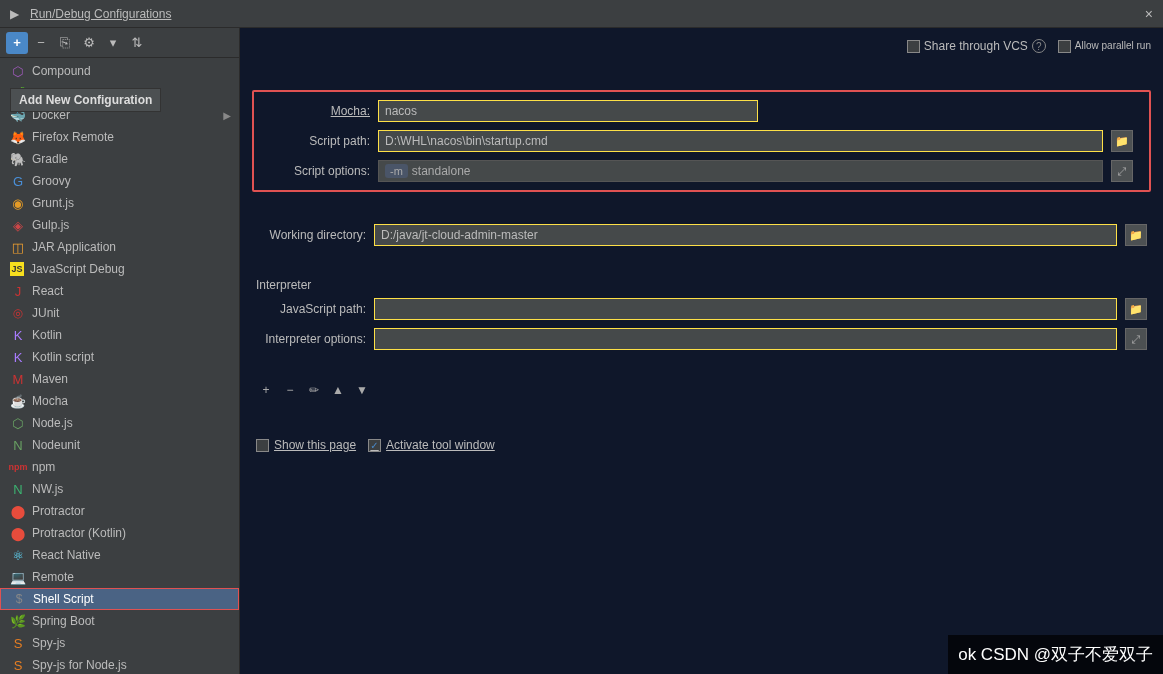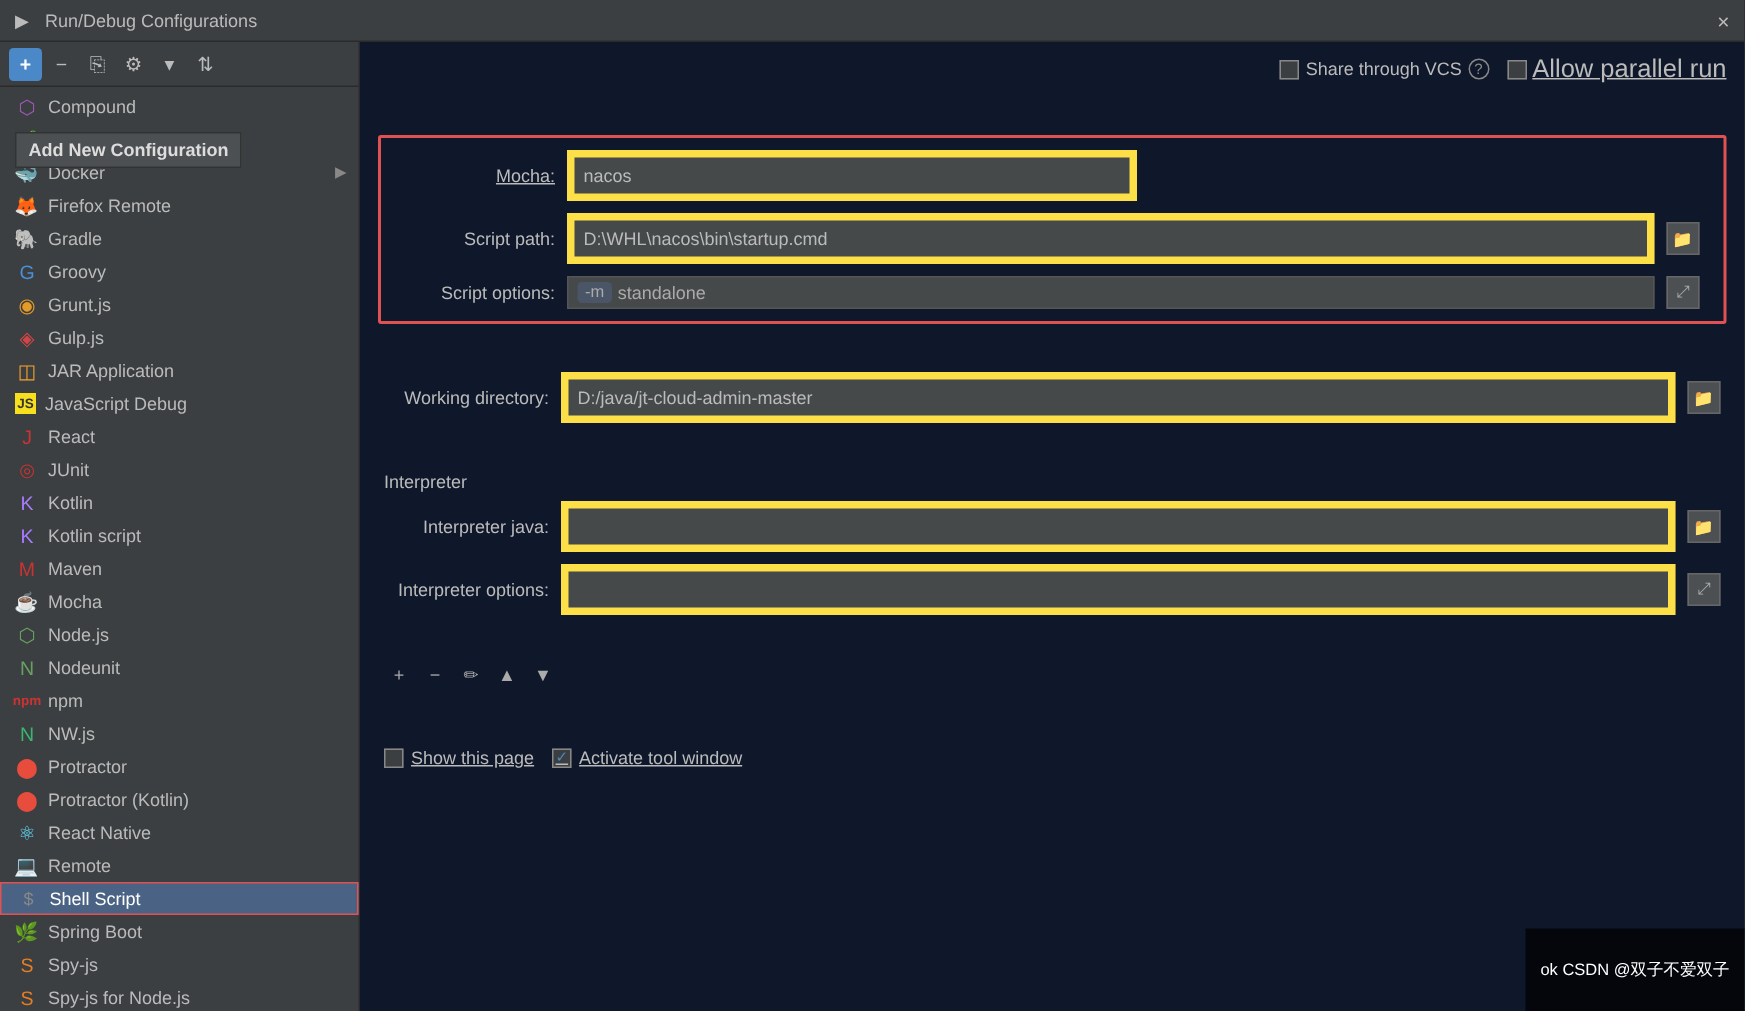--- a/index.html
+++ b/index.html
@@ -33,20 +33,21 @@
       align-items: center;
       gap: 6px;
     }
     .title-icon {
       width: 14px;
       height: 14px;
     }
     .title-text {
       font-size: 12px;
       color: #bbbbbb;
+      text-decoration: underline;
     }
     .title-close {
       cursor: pointer;
       color: #bbbbbb;
       font-size: 14px;
     }
     .main-content {
       display: flex;
       flex: 1;
       overflow: hidden;
@@ -144,25 +145,24 @@
     }
     .share-vcs {
       display: flex;
       align-items: center;
       gap: 4px;
       font-size: 12px;
       color: #bbbbbb;
     }
     .allow-parallel {
       display: flex;
-      align-items: center;
+      align-items: flex-start;
       gap: 4px;
-      font-size: 17px;
-      color: #bbbbbb;
-      text-decoration: underline;
+      font-size: 10px;
+      color: #bbbbbb;
     }
     .checkbox {
       width: 13px;
       height: 13px;
       border: 1px solid #888;
       background: #3c3f41;
       display: flex;
       align-items: center;
       justify-content: center;
       cursor: pointer;
@@ -196,25 +196,25 @@
       text-align: right;
       flex-shrink: 0;
     }
     .form-label.underline {
       text-decoration: underline;
       cursor: pointer;
     }
     .form-input {
       flex: 1;
       background: #45494a;
-      border: 5px solid #fde047;
+      border: 1px solid #fde047;
       color: #bbbbbb;
       padding: 2px 6px;
       font-size: 12px;
-      height: 34px;
+      height: 22px;
       outline: none;
     }
     .form-browse-btn {
       width: 22px;
       height: 22px;
       background: #4c5052;
       border: 1px solid #666;
       display: flex;
       align-items: center;
       justify-content: center;
@@ -363,22 +363,22 @@
       font-size: 10px;
       color: #888;
       cursor: pointer;
     }
     .bottom-bar {
       position: absolute;
       bottom: 0;
       right: 0;
       background: rgba(0,0,0,0.7);
       color: #fff;
-      padding: 20px 10px;
-      font-size: 11px;
+      padding: 8px 10px;
+      font-size: 17px;
     }
     .add-tooltip {
       position: absolute;
       top: 56px;
       left: 4px;
       background: #4c5052;
       border: 1px solid #333;
       padding: 4px 8px;
       font-size: 12px;
       color: #ddd;
@@ -614,21 +614,21 @@
         <span class="form-label" style="width:110px; text-align:right; flex-shrink:0;">Working directory:</span>
         <input class="form-input" type="text" style="flex: 1 1 0%;" value="D:/java/jt-cloud-admin-master">
         <div class="form-browse-btn">
           <span>📁</span>
         </div>
       </div>
 
       <div class="interpreter-section">
         <div class="interpreter-title">Interpreter</div>
         <div class="form-row">
-          <span class="form-label" style="width:110px;text-align:right;flex-shrink:0;">Interpreter java:</span>
+          <span class="form-label" style="width:110px;text-align:right;flex-shrink:0;">JavaScript path:</span>
           <input class="form-input" type="text" style="flex: 1 1 0%;">
           <div class="form-browse-btn">
             <span>📁</span>
           </div>
         </div>
         <div class="form-row" style="margin-top:6px;">
           <span class="form-label" style="width:110px;text-align:right;flex-shrink:0;">Interpreter options:</span>
           <input class="form-input" type="text" style="flex: 1 1 0%;">
           <div class="form-expand-btn">
             <span>⤢</span>

